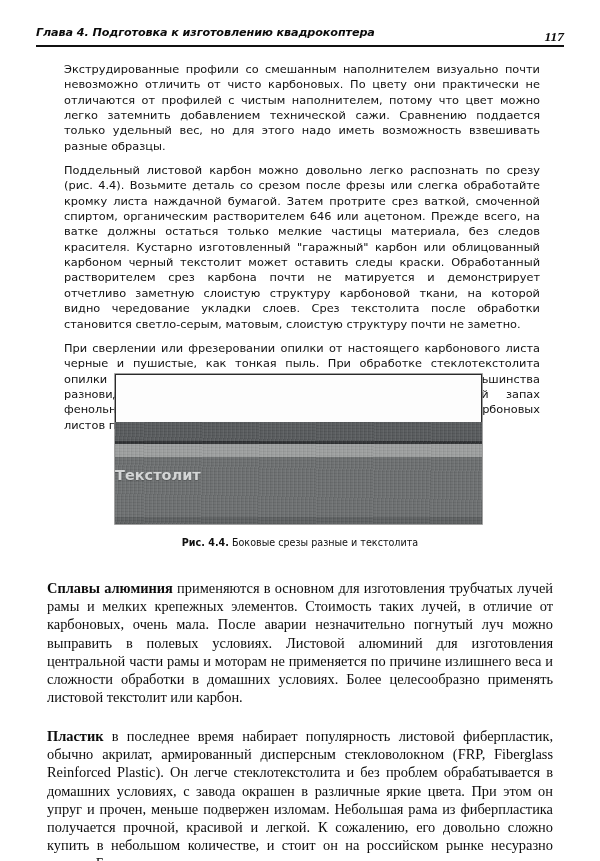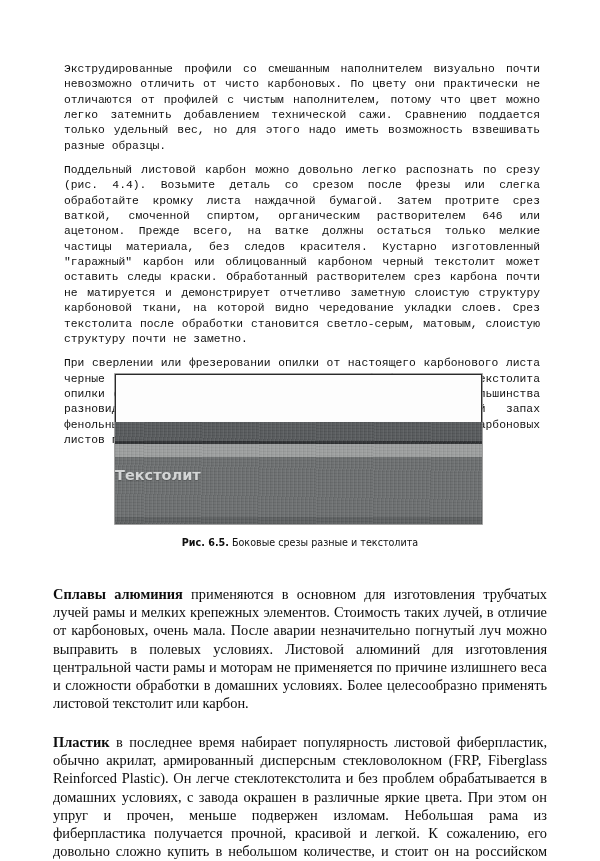--- a/index.html
+++ b/index.html
@@ -70,21 +70,20 @@
     width: 476px;
     font-family: "DejaVu Sans", "Liberation Sans", sans-serif;
     font-size: 11.35px;
     line-height: 15.35px;
     text-align: justify;
     color: #101010;
   }
   .sans-block p {
     margin: 0 0 9px 0;
     text-indent: 0;
-    font-family: Liberation Mono, monospace;
   }
   .sans-block p:last-child { margin-bottom: 0; }
 
   
   .figure {
     position: absolute;
     left: 115px;
     top: 374px;
     width: 367px;
     height: 150px;
@@ -193,52 +192,57 @@
   .serif-block {
     position: absolute;
     left: 36px;
     width: 528px;
     font-family: "Liberation Serif", "DejaVu Serif", serif;
     font-size: 14.4px;
     line-height: 18.2px;
     text-align: justify;
     color: #0c0c0c;
   }
-  .serif-block p { margin: 17px; }
+  .serif-block p { margin: 11px; }
   .serif-block b { font-weight: 700; }
 
   #block-alum { top: 568px; }
   #block-plastic { top: 716px; }
 </style>
 </head>
 <body>
 
 <div class="page">
 
+  <div class="runhead">
+    <div class="runhead-title">Глава 4. Подготовка к изготовлению квадрокоптера</div>
+    <div class="runhead-page">117</div>
+    <div class="runhead-rule"></div>
+  </div>
 
   <div class="sans-block">
     <p>Экструдированные профили со смешанным наполнителем визуально почти невозможно отличить от чисто карбоновых. По цвету они практически не отличаются от профилей с чистым наполнителем, потому что цвет можно легко затемнить добавлением технической сажи. Сравнению поддается только удельный вес, но для этого надо иметь возможность взвешивать разные образцы.</p>
     <p>Поддельный листовой карбон можно довольно легко распознать по срезу (рис. 4.4). Возьмите деталь со срезом после фрезы или слегка обработайте кромку листа наждачной бумагой. Затем протрите срез ваткой, смоченной спиртом, органическим растворителем 646 или ацетоном. Прежде всего, на ватке должны остаться только мелкие частицы материала, без следов красителя. Кустарно изготовленный "гаражный" карбон или облицованный карбоном черный текстолит может оставить следы краски. Обработанный растворителем срез карбона почти не матируется и демонстрирует отчетливо заметную слоистую структуру карбоновой ткани, на которой видно чередование укладки слоев. Срез текстолита после обработки становится светло-серым, матовым, слоистую структуру почти не заметно.</p>
     <p>При сверлении или фрезеровании опилки от настоящего карбонового листа черные и пушистые, как тонкая пыль. При обработке стеклотекстолита опилки светло-серые и более грубые. В процессе обработки большинства разновидностей текстолита ощущается характерный резкий запах фенольных смол, входящих в его состав. Полиэфирные смолы карбоновых листов почти не издают запах.</p>
   </div>
 
   <div class="figure">
     <div class="photo">
       <div class="layer-white"></div>
       <div class="layer-dark"></div>
       <div class="layer-darkline"></div>
       <div class="layer-light"></div>
       <div class="layer-textolite"></div>
       <div class="grain"></div>
       <div class="label-textolite">Текстолит</div>
     </div>
   </div>
 
   <div class="fig-caption">
-    <b>Рис. 6.5.</b><span> Боковые срезы разные и текстолита</span>
+    <b>Рис. 4.4.</b><span> Боковые срезы разные и текстолита</span>
   </div>
 
   <div class="serif-block" id="block-alum">
     <p><b>Сплавы алюминия</b><span> применяются в основном для изготовления трубчатых лучей рамы и мелких крепежных элементов. Стоимость таких лучей, в отличие от карбоновых, очень мала. После аварии незначительно погнутый луч можно выправить в полевых условиях. Листовой алюминий для изготовления центральной части рамы и моторам не применяется по причине излишнего веса и сложности обработки в домашних условиях. Более целесообразно применять листовой текстолит или карбон.</span></p>
   </div>
 
   <div class="serif-block" id="block-plastic">
     <p><b>Пластик</b><span> в последнее время набирает популярность листовой фиберпластик, обычно акрилат, армированный дисперсным стекловолокном (FRP, Fiberglass Reinforced Plastic). Он легче стеклотекстолита и без проблем обрабатывается в домашних условиях, с завода окрашен в различные яркие цвета. При этом он упруг и прочен, меньше подвержен изломам. Небольшая рама из фиберпластика получается прочной, красивой и легкой. К сожалению, его довольно сложно купить в небольшом количестве, и стоит он на российском рынке несуразно дорого. Будем надеяться, что со временем цена и предложение нормализуются.</span></p>
   </div>
 

